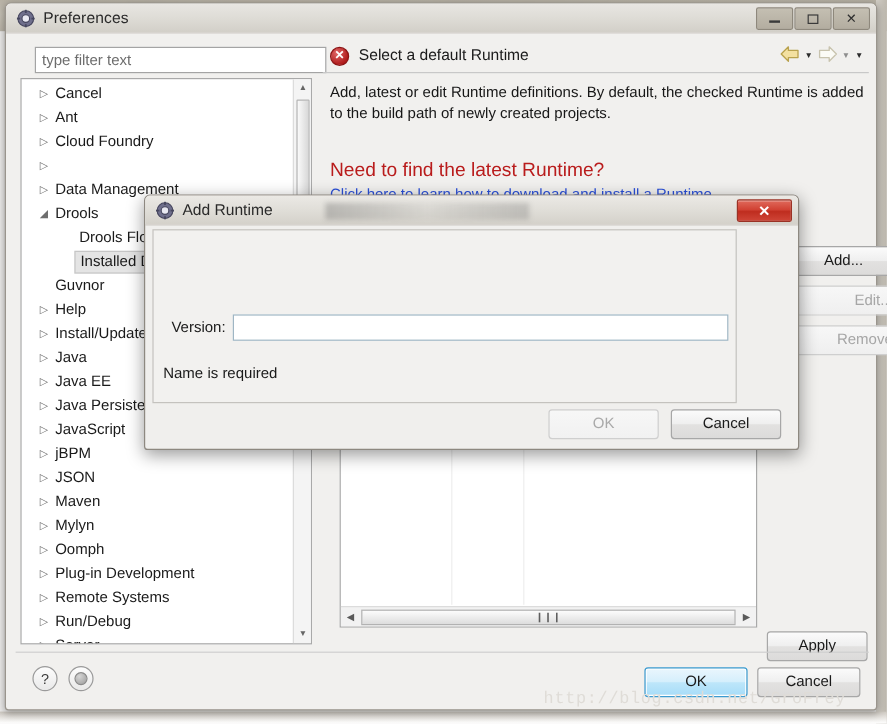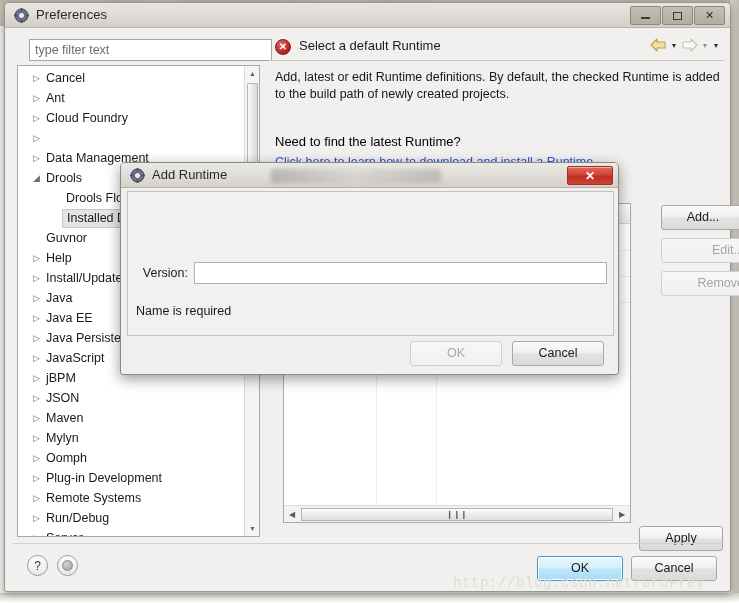--- a/index.html
+++ b/index.html
@@ -172,21 +172,21 @@
   .nav-icons .caret { font-size: 8px; color: #2b2b2b; padding: 0 2px; }
   .nav-icons .caret.dim { color: #8e8e8e; }
 
   .rp-desc {
     position: absolute; left: 6px; top: 36px;
     width: 448px;
     font-size: 12.5px; color: #171717; line-height: 17px;
   }
   .rp-need {
     position: absolute; left: 6px; top: 101px;
-    font-size: 13px; color: #000000; text-align: right;
+    font-size: 16px; color: #b91c1c; text-align: right;
   }
   .rp-link {
     position: absolute; left: 6px; top: 122px;
     font-size: 12.5px; color: #2a4fd8;
     text-decoration: underline;
   }
 
   
   .table-box {
     position: absolute; left: 14px; top: 170px;
@@ -288,21 +288,21 @@
     font-family: "Liberation Mono", monospace;
     font-size: 14px; color: #dfdcd7;
     letter-spacing: .6px;
     white-space: nowrap;
   }
 
   
   .modal {
     position: absolute;
     left: 120px; top: 162px;
-    width: 499px; height: 213px;
+    width: 546px; height: 213px;
     background: #f0efed;
     border: 1px solid #8d8880;
     border-radius: 5px 5px 3px 3px;
     box-shadow: 0 4px 14px rgba(0,0,0,.40);
   }
   .modal-title {
     position: absolute; left: 0; top: 0;
     width: 100%; height: 25px;
     background: linear-gradient(to bottom, #ebe9e5 0%, #e0ded8 50%, #d4d1ca 100%);
     border-radius: 4px 4px 0 0;

